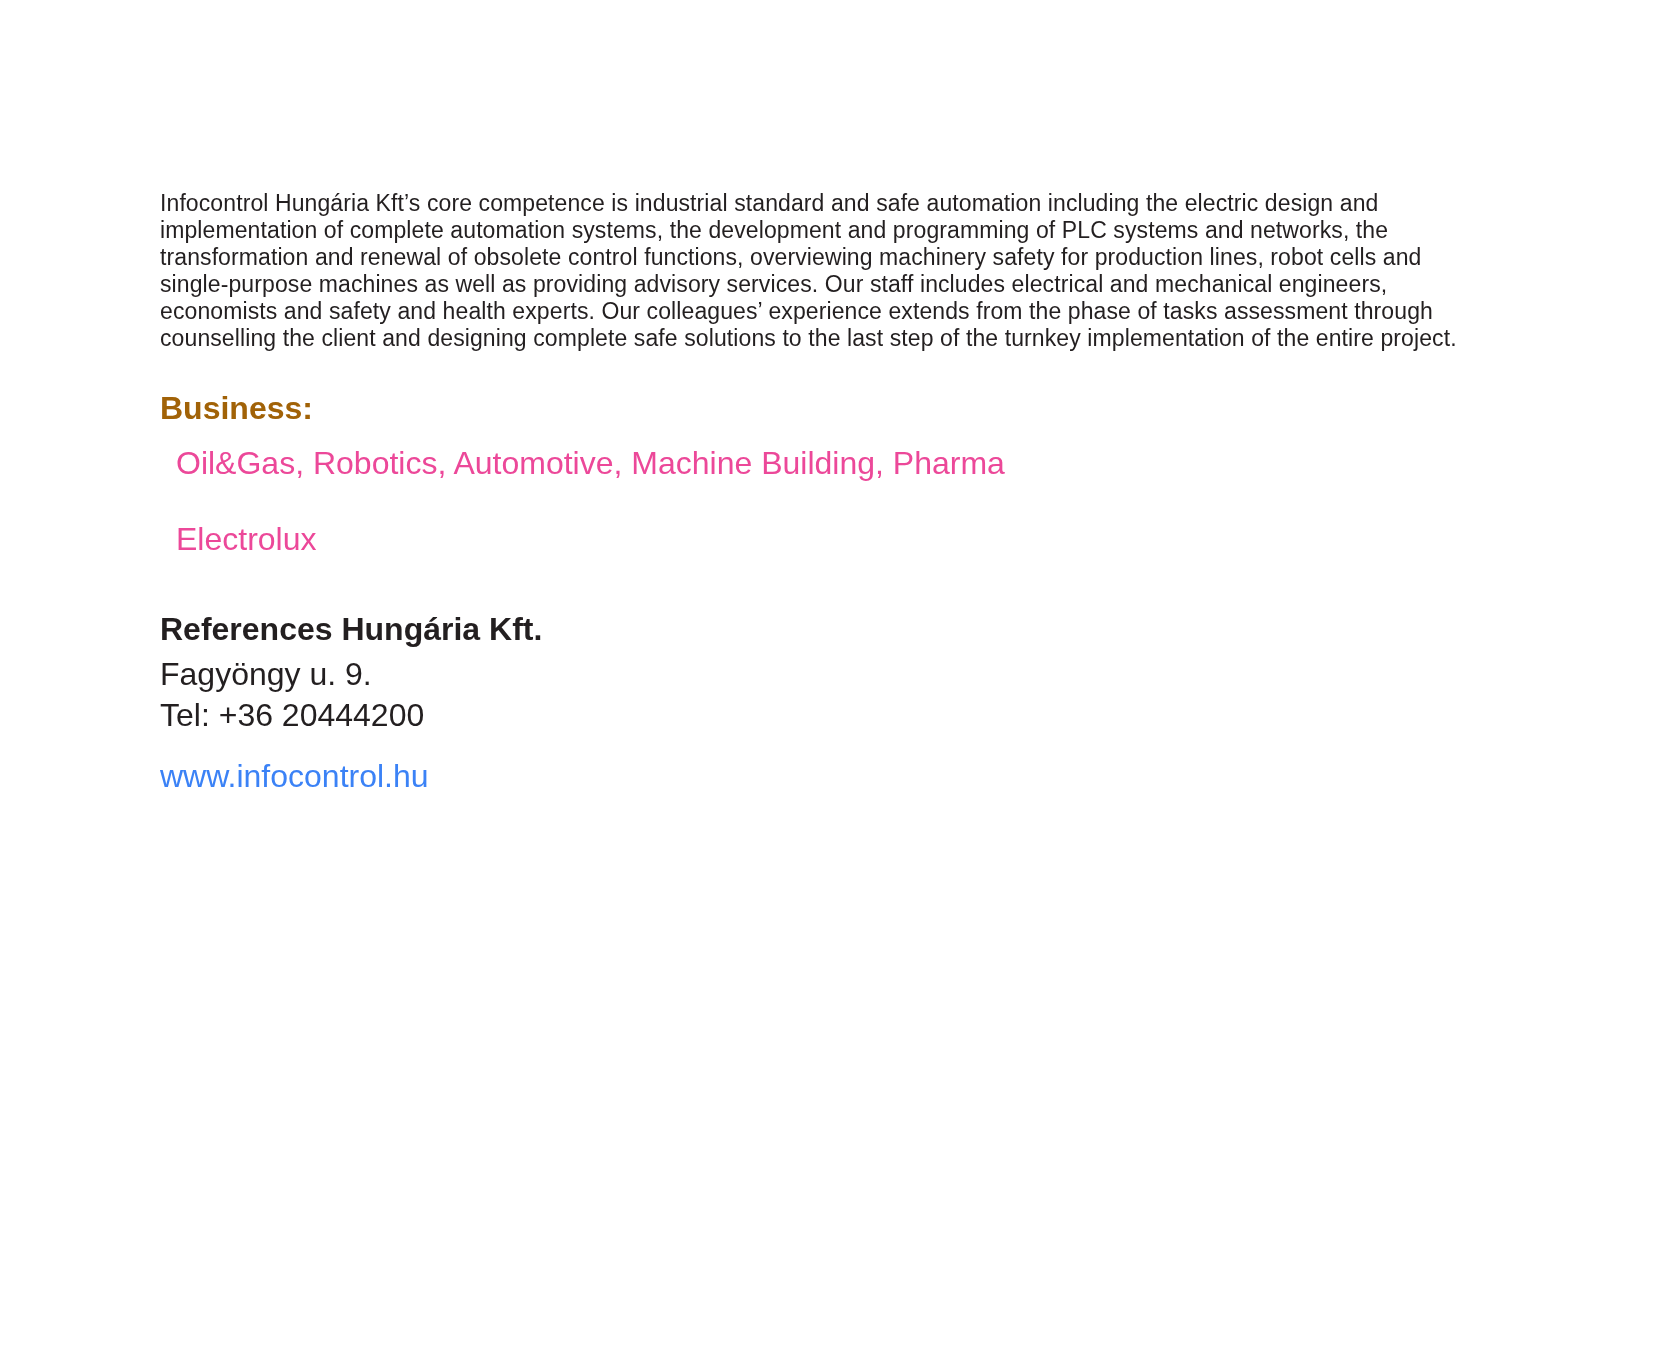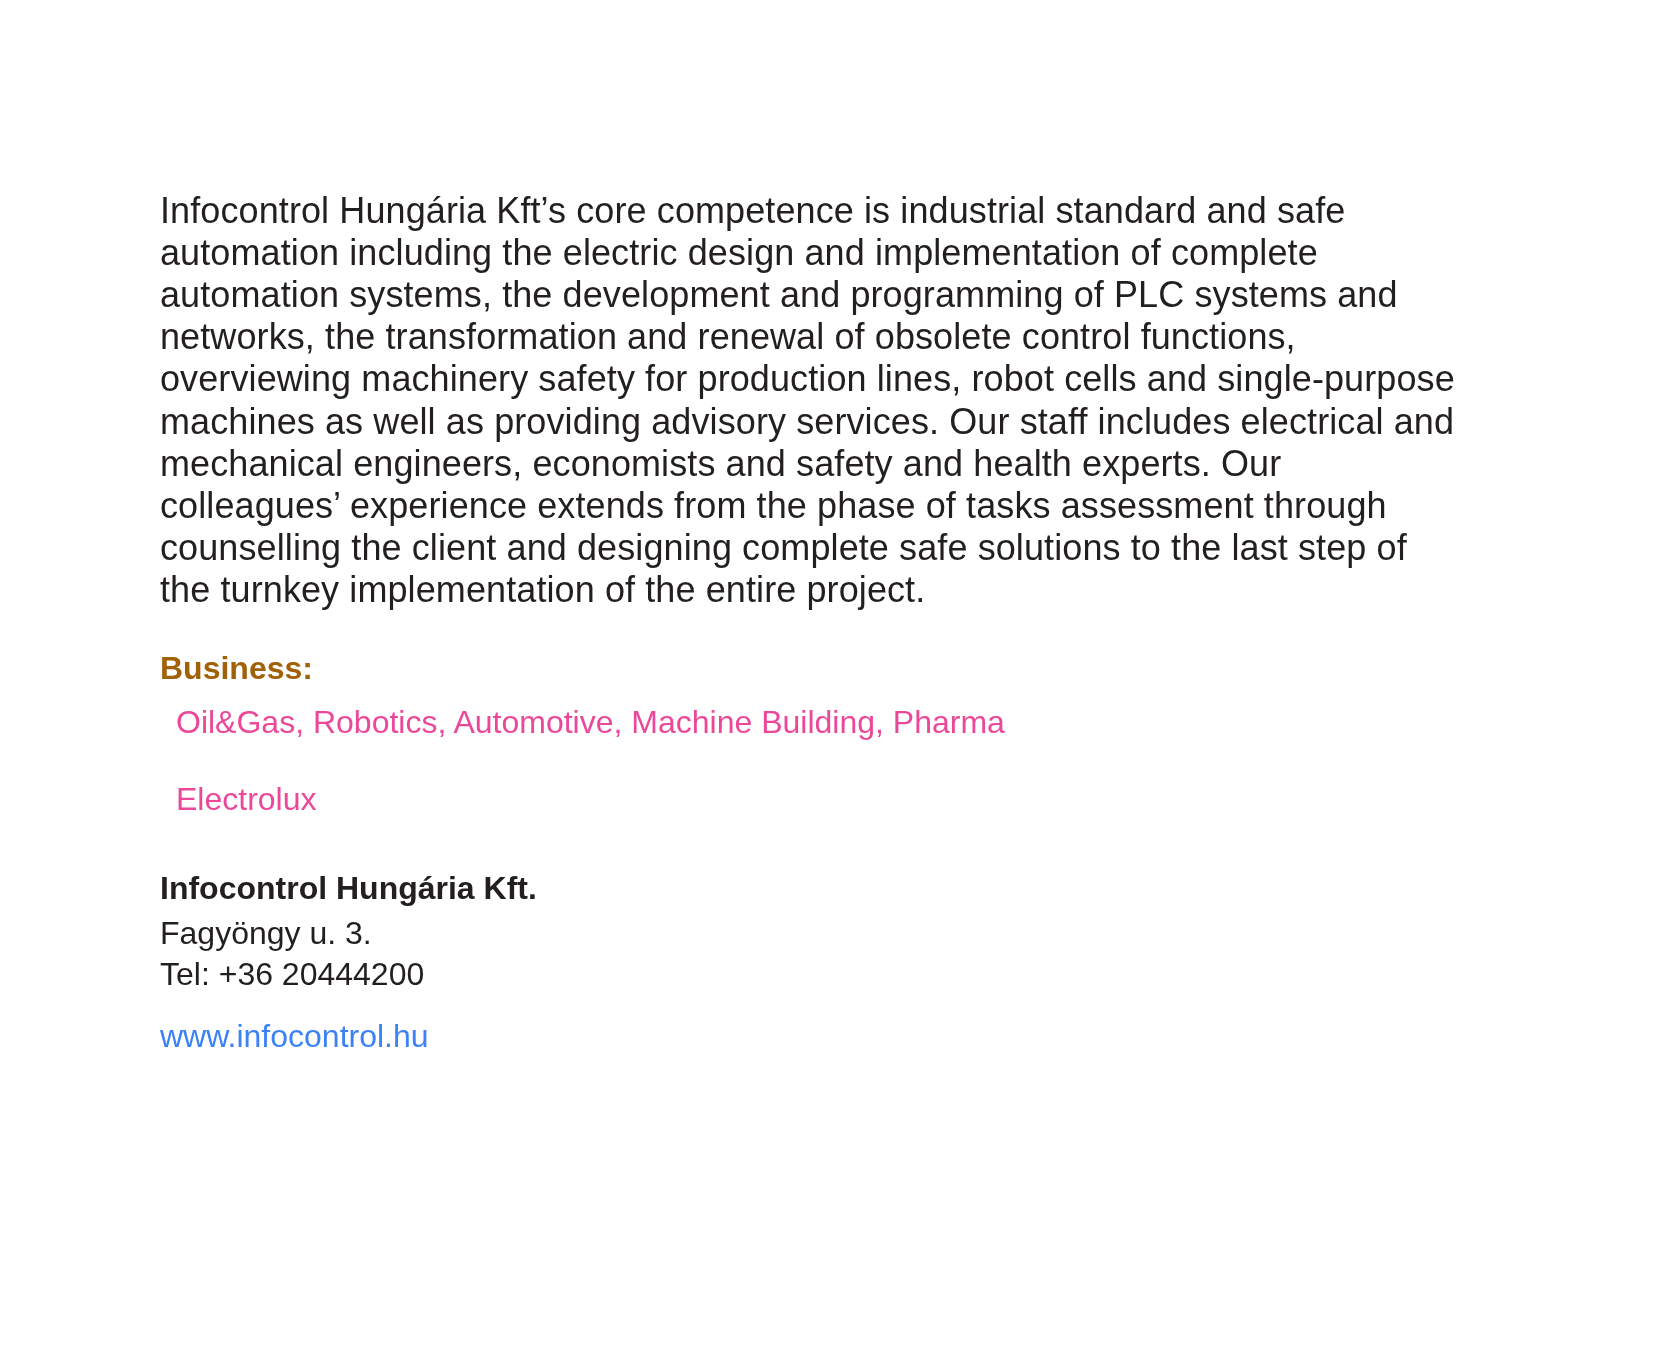--- a/index.html
+++ b/index.html
@@ -15,21 +15,21 @@
     -webkit-font-smoothing: antialiased;
   }
   .page {
     position: relative;
     width: 1654px;
     height: 1349px;
     box-sizing: border-box;
     padding: 190px 160px 0 160px;
   }
   .intro {
-    font-size: 36px;
+    font-size: 23px;
     line-height: 1.17;
     font-weight: 400;
     letter-spacing: 0.1px;
     color: #231f20;
     margin: 0 0 18px 0;
     max-width: 1300px;
   }
   .block {
     margin-top: 38px;
   }
@@ -84,19 +84,19 @@
   <div class="block">
     <h2 class="block-heading">Business:</h2>
     <p class="block-body">Oil&amp;Gas, Robotics, Automotive, Machine Building, Pharma</p>
   </div>
 
   <div class="block">
     <p class="block-body">Electrolux</p>
   </div>
 
   <div class="contact">
-    <p class="contact-name">Infocontrol Hungária Kft.</p>
-    <p class="contact-line">Fagyöngy u. 3.</p>
+    <p class="contact-name">References Hungária Kft.</p>
+    <p class="contact-line">Fagyöngy u. 9.</p>
     <p class="contact-line">Tel: +36 20444200</p>
     <a class="website" href="#">www.infocontrol.hu</a>
   </div>
 
 </div>
 
 </body></html>

